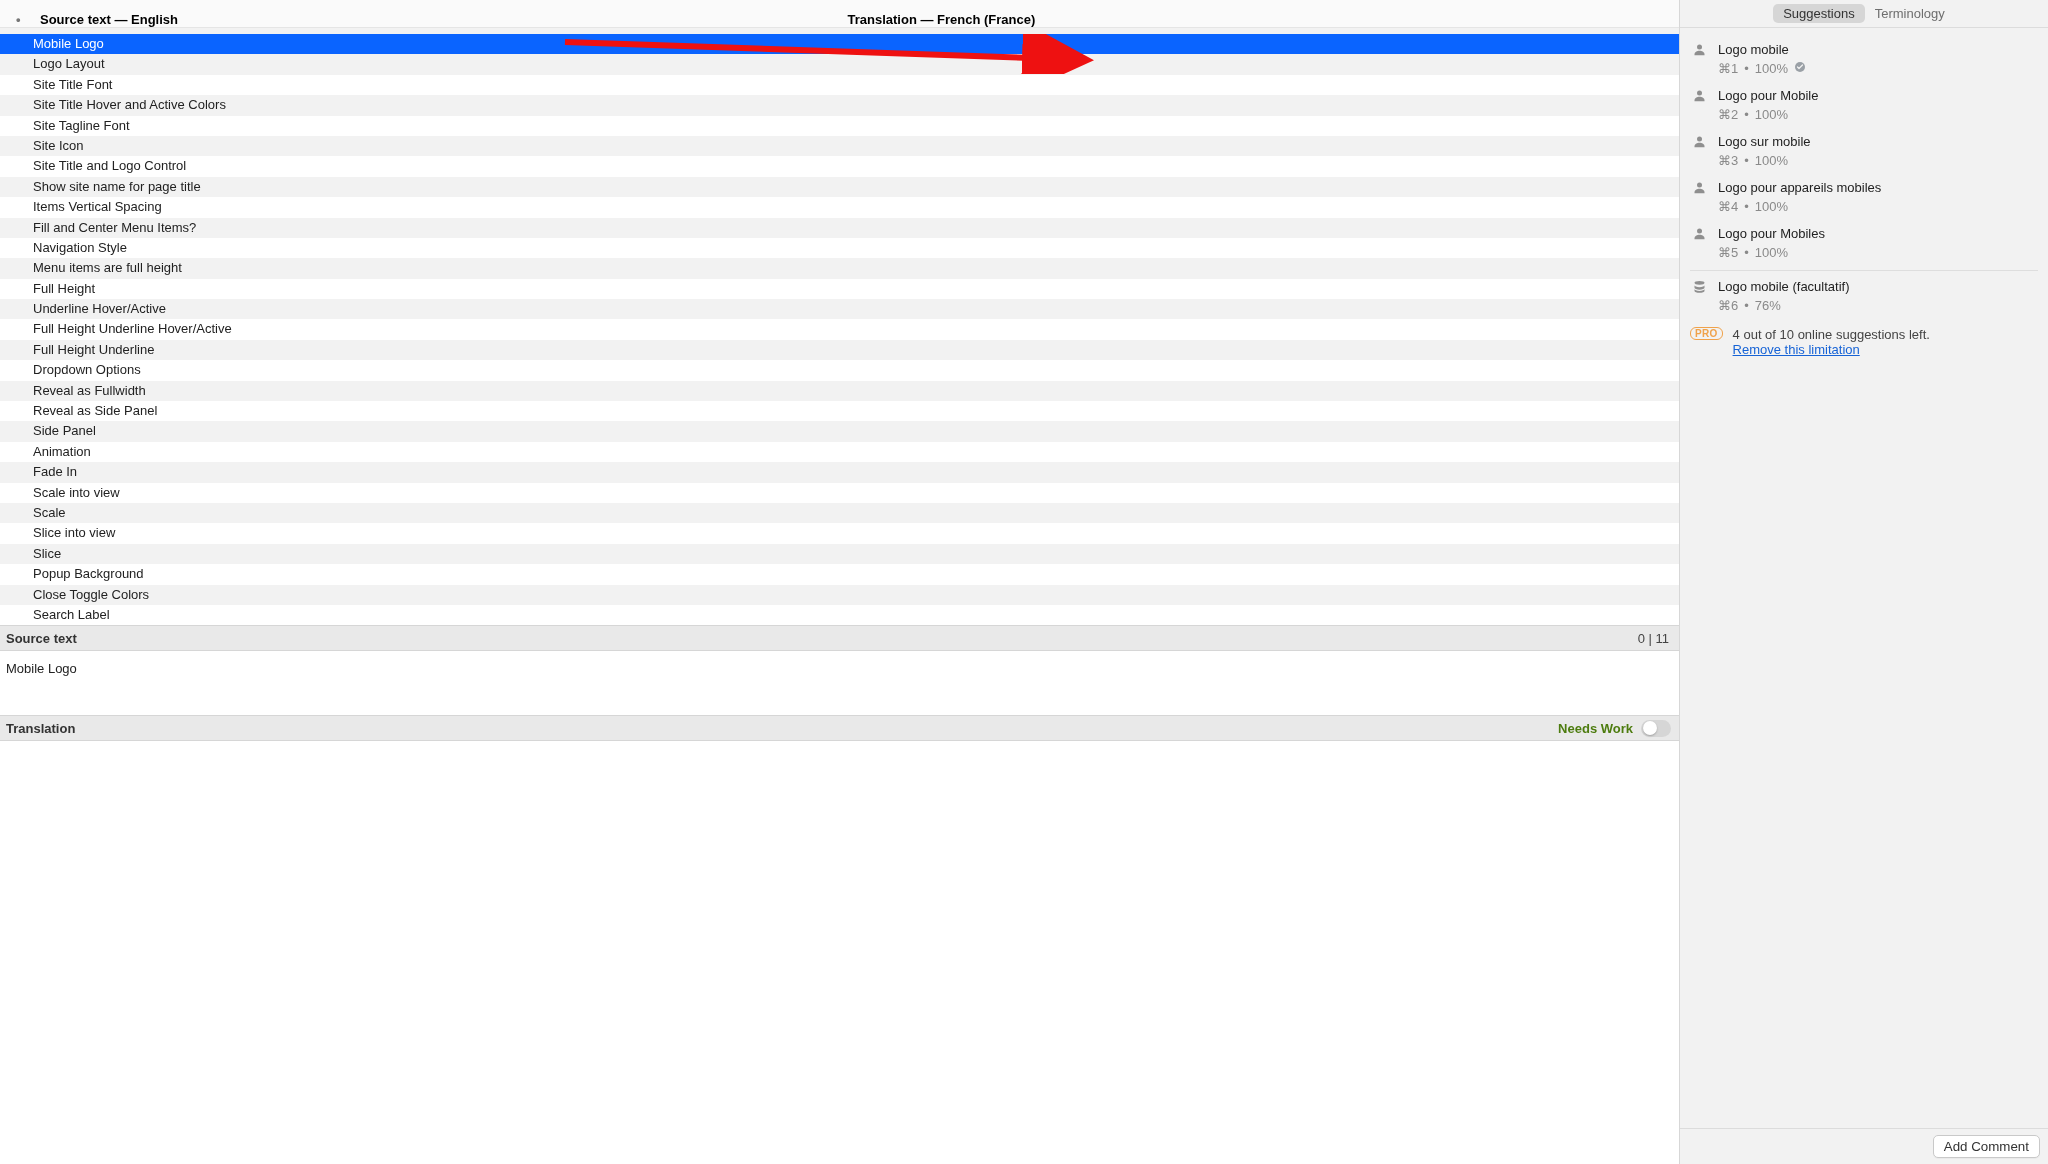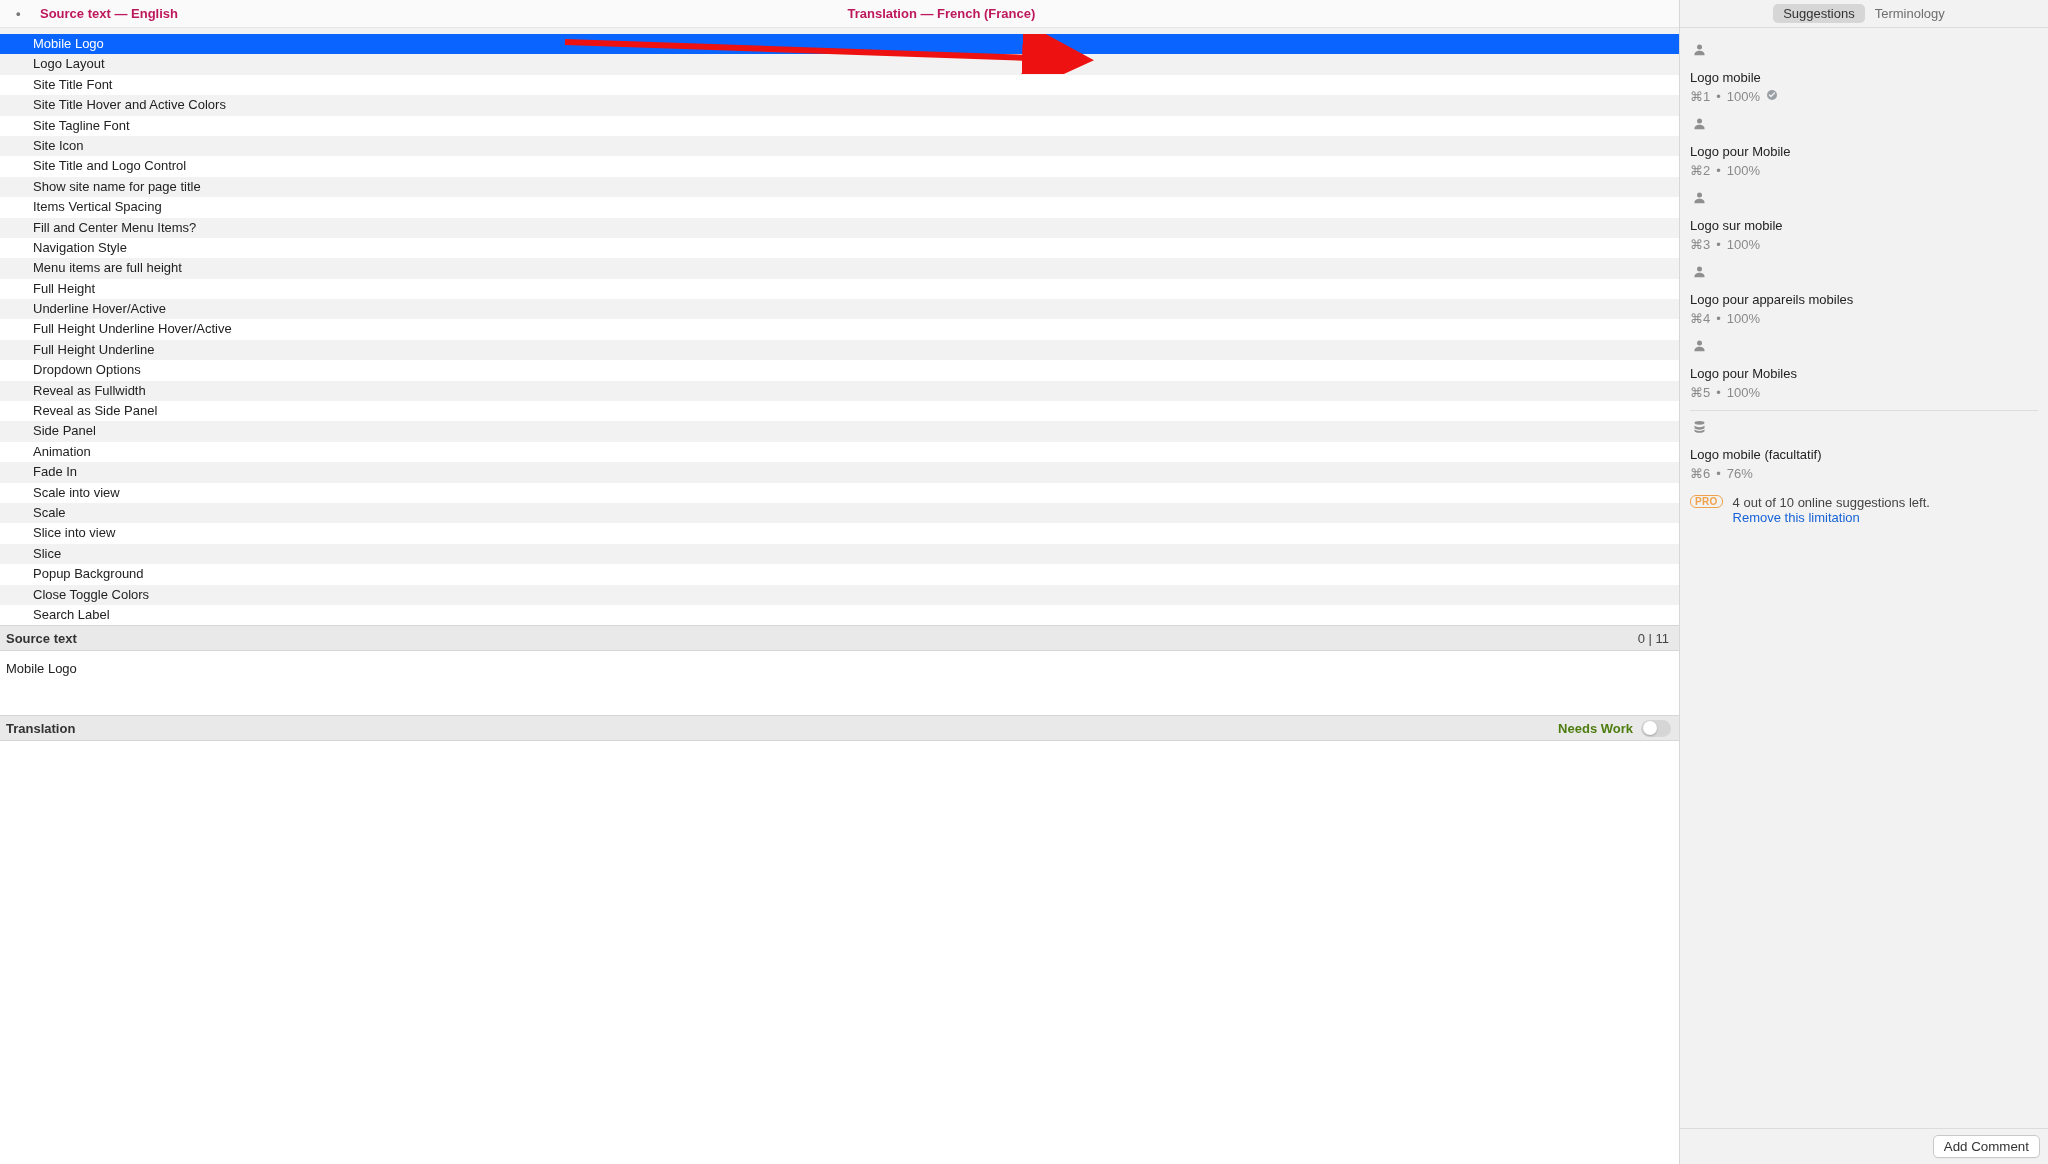--- a/index.html
+++ b/index.html
@@ -1,21 +1,21 @@
 <!DOCTYPE html>
 <html><head>
 <meta charset="utf-8">
 <style>
   * { box-sizing: border-box; margin: 0; padding: 0; }
   html, body { width: 100%; height: 100%; font-family: -apple-system, "Helvetica Neue", Arial, sans-serif; font-size: 13px; color: #222; background: #fff; }
   .app { display: flex; width: 100%; height: 100%; min-height: 827px; }
   .left-panel { flex: 1 1 auto; display: flex; flex-direction: column; border-right: 1px solid #d7d7d7; background: #fff; min-width: 0; }
   .right-panel { width: 368px; flex: 0 0 368px; display: flex; flex-direction: column; background: #f2f2f2; }
   
-  .col-header { display: flex; align-items: center; height: 28px; border-bottom: 1px solid #e5e5e5; background: #fafafa; font-weight: 600; color: #be185d; }
+  .col-header { display: flex; align-items: flex-end; height: 28px; border-bottom: 1px solid #e5e5e5; background: #fafafa; font-weight: 600; color: #000000; }
   .col-left { flex: 0 0 50%; padding-left: 32px; display: flex; align-items: center; gap: 8px; }
   .col-left .dot::before { content: "•"; color: #777; margin-right: 10px; margin-left: -16px; }
   .col-right { flex: 1 1 auto; padding-left: 8px; }
   
   .list { flex: 0 0 auto; overflow: hidden; }
   .row { height: 20.4px; line-height: 20.4px; padding-left: 33px; white-space: nowrap; overflow: hidden; text-overflow: ellipsis; cursor: pointer; }
   .row.alt { background: #f2f2f2; }
   .row.sel { background: #0a64ff; color: #fff; }
   
   .subheader { display: flex; align-items: center; justify-content: space-between; height: 26px; background: #e9e9e9; border-top: 1px solid #d6d6d6; border-bottom: 1px solid #d6d6d6; padding: 0 10px 0 6px; font-weight: 700; color: #333; }
@@ -24,30 +24,30 @@
   .trans-header { display: flex; align-items: center; justify-content: space-between; height: 26px; background: #e9e9e9; border-top: 1px solid #d6d6d6; border-bottom: 1px solid #d6d6d6; padding: 0 8px 0 6px; font-weight: 700; color: #333; }
   .nw { display: flex; align-items: center; gap: 8px; font-weight: 600; color: #4d7c0f; }
   .toggle { position: relative; width: 30px; height: 17px; border-radius: 10px; background: #d6d6d6; }
   .toggle::after { content: ""; position: absolute; top: 1.5px; left: 1.5px; width: 14px; height: 14px; border-radius: 50%; background: #fff; box-shadow: 0 1px 2px rgba(0,0,0,.25); }
   .trans-pane { flex: 1 1 auto; min-height: 70px; padding: 10px 6px; }
   
   .r-tabs { display: flex; align-items: center; justify-content: center; height: 28px; border-bottom: 1px solid #dcdcdc; background: #f2f2f2; }
   .r-tab { padding: 2px 10px; border-radius: 5px; color: #6e6e6e; font-weight: 500; cursor: pointer; }
   .r-tab.active { background: #d6d6d6; color: #333; }
   .sugg-list { padding: 8px 10px 0 10px; }
-  .sugg { display: flex; gap: 10px; padding: 6px 0 6px 0; flex-direction: column; }
+  .sugg { display: flex; gap: 10px; padding: 6px 0 6px 0; }
   .sugg .ic { width: 18px; flex: 0 0 18px; display: flex; align-items: flex-start; justify-content: center; color: #8f8f8f; }
   .sugg .body { flex: 1 1 auto; }
   .sugg .title { color: #222; }
   .sugg .meta { color: #8a8a8a; margin-top: 4px; display: flex; align-items: center; gap: 6px; }
   .divider { border-top: 1px solid #dedede; margin: 4px 0 2px 0; }
   .badge-pro { display: inline-block; border: 1px solid #f0a24a; color: #f0a24a; font-size: 10px; font-weight: 700; padding: 0 4px; border-radius: 6px; letter-spacing: .3px; }
   .limit { display: flex; gap: 10px; align-items: flex-start; padding: 8px 10px; }
   .limit .txt { color: #444; }
-  .limit a { color: #1663d6; cursor: pointer; }
+  .limit a { color: #1663d6; text-decoration: underline; cursor: pointer; }
   .r-footer { margin-top: auto; display: flex; justify-content: flex-end; padding: 6px 8px; border-top: 1px solid #dcdcdc; background: #f2f2f2; }
   .btn { background: #fff; border: 1px solid #c9c9c9; border-radius: 5px; padding: 3px 10px; cursor: pointer; color: #333; box-shadow: 0 1px 0 rgba(0,0,0,.03); }
   .person-svg { width: 15px; height: 15px; }
   .stack-svg { width: 15px; height: 15px; }
   .check-badge { width: 12px; height: 12px; }
 
   
   .arrow-overlay { position: absolute; pointer-events: none; }
 </style>
 </head>

